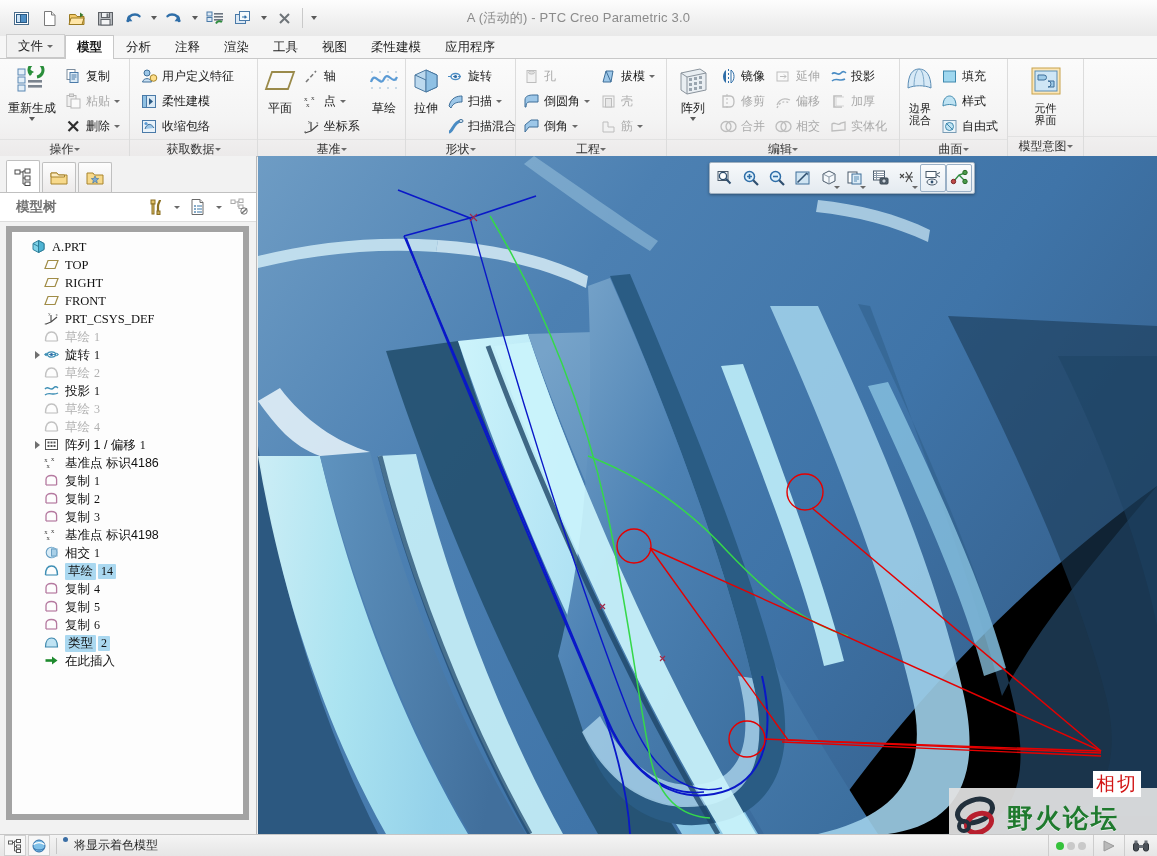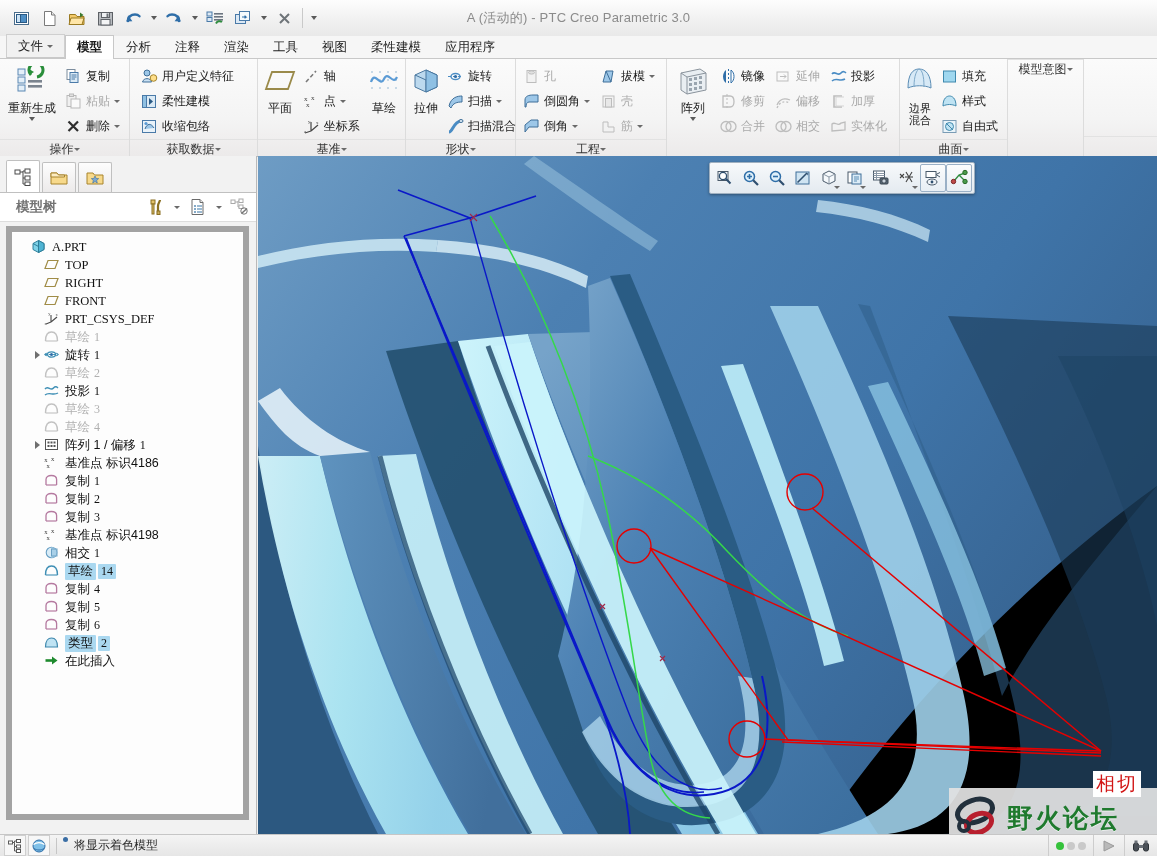--- a/index.html
+++ b/index.html
@@ -688,20 +688,24 @@
           <div class="sm-btn dim">
             <span class="ico">
               <svg width="17" height="17" viewBox="0 0 17 17">
                 <path d="M2 13 L2 6 C5 3 8 9 11 5 L15 4 L15 12 Z" fill="none" stroke="#bdbdbd" stroke-width="1.3"></path>
               </svg>
             </span>
             <span>实体化</span>
           </div>
         </div>
       </div>
+      <div class="rgroup-title">
+        <span>编辑</span>
+        <i class="caret-sm"></i>
+      </div>
     </div>
 
     <div class="rgroup" style="width:108px">
       <div class="rgroup-body">
         <div class="big-btn" style="width:45px">
           <span class="ico32">
             <svg width="34" height="26" viewBox="0 0 34 26">
               <path d="M5 22 C5 8 10 3 16 3 C23 3 28 9 28 22 C22 19 11 19 5 22 Z" fill="#d7e9f6" stroke="#5b8db5"></path>
               <path d="M11 21 C11 9 14 4 16 3 M21 21 C21 9 19 4 16 3" fill="none" stroke="#7fa9c9"></path>
             </svg>
@@ -738,20 +742,34 @@
           </div>
         </div>
       </div>
       <div class="rgroup-title">
         <span>曲面</span>
         <i class="caret-sm"></i>
       </div>
     </div>
 
     <div class="rgroup" style="width:76px">
+      <div class="rgroup-body" style="justify-content:center">
+        <div class="big-btn" style="width:58px">
+          <span class="ico32">
+            <svg width="34" height="32" viewBox="0 0 34 32">
+              <rect x="3" y="2" width="28" height="26" fill="#fbe6b8" stroke="#c7a24b"></rect>
+              <rect x="6" y="5" width="22" height="20" fill="#cfe6f5" stroke="#5b8db5"></rect>
+              <path d="M9 9 h6 a2.5 2.5 0 1 1 0 5 h-6 z" fill="#9ecbe8" stroke="#3f6f99"></path>
+              <path d="M19 15 h6 v6 h-6 a2.5 2.5 0 1 0 0 -6 z" fill="#9ecbe8" stroke="#3f6f99"></path>
+            </svg>
+          </span>
+          <span class="blabel" style="font-size:11px">元件</span>
+          <span class="blabel" style="font-size:11px;margin-top:-3px">界面</span>
+        </div>
+      </div>
       <div class="rgroup-title">
         <span>模型意图</span>
         <i class="caret-sm"></i>
       </div>
     </div>
 
     <div class="rgroup" style="flex:1;border-right:none">
       <div class="rgroup-body"></div>
       <div class="rgroup-title"></div>
     </div>

